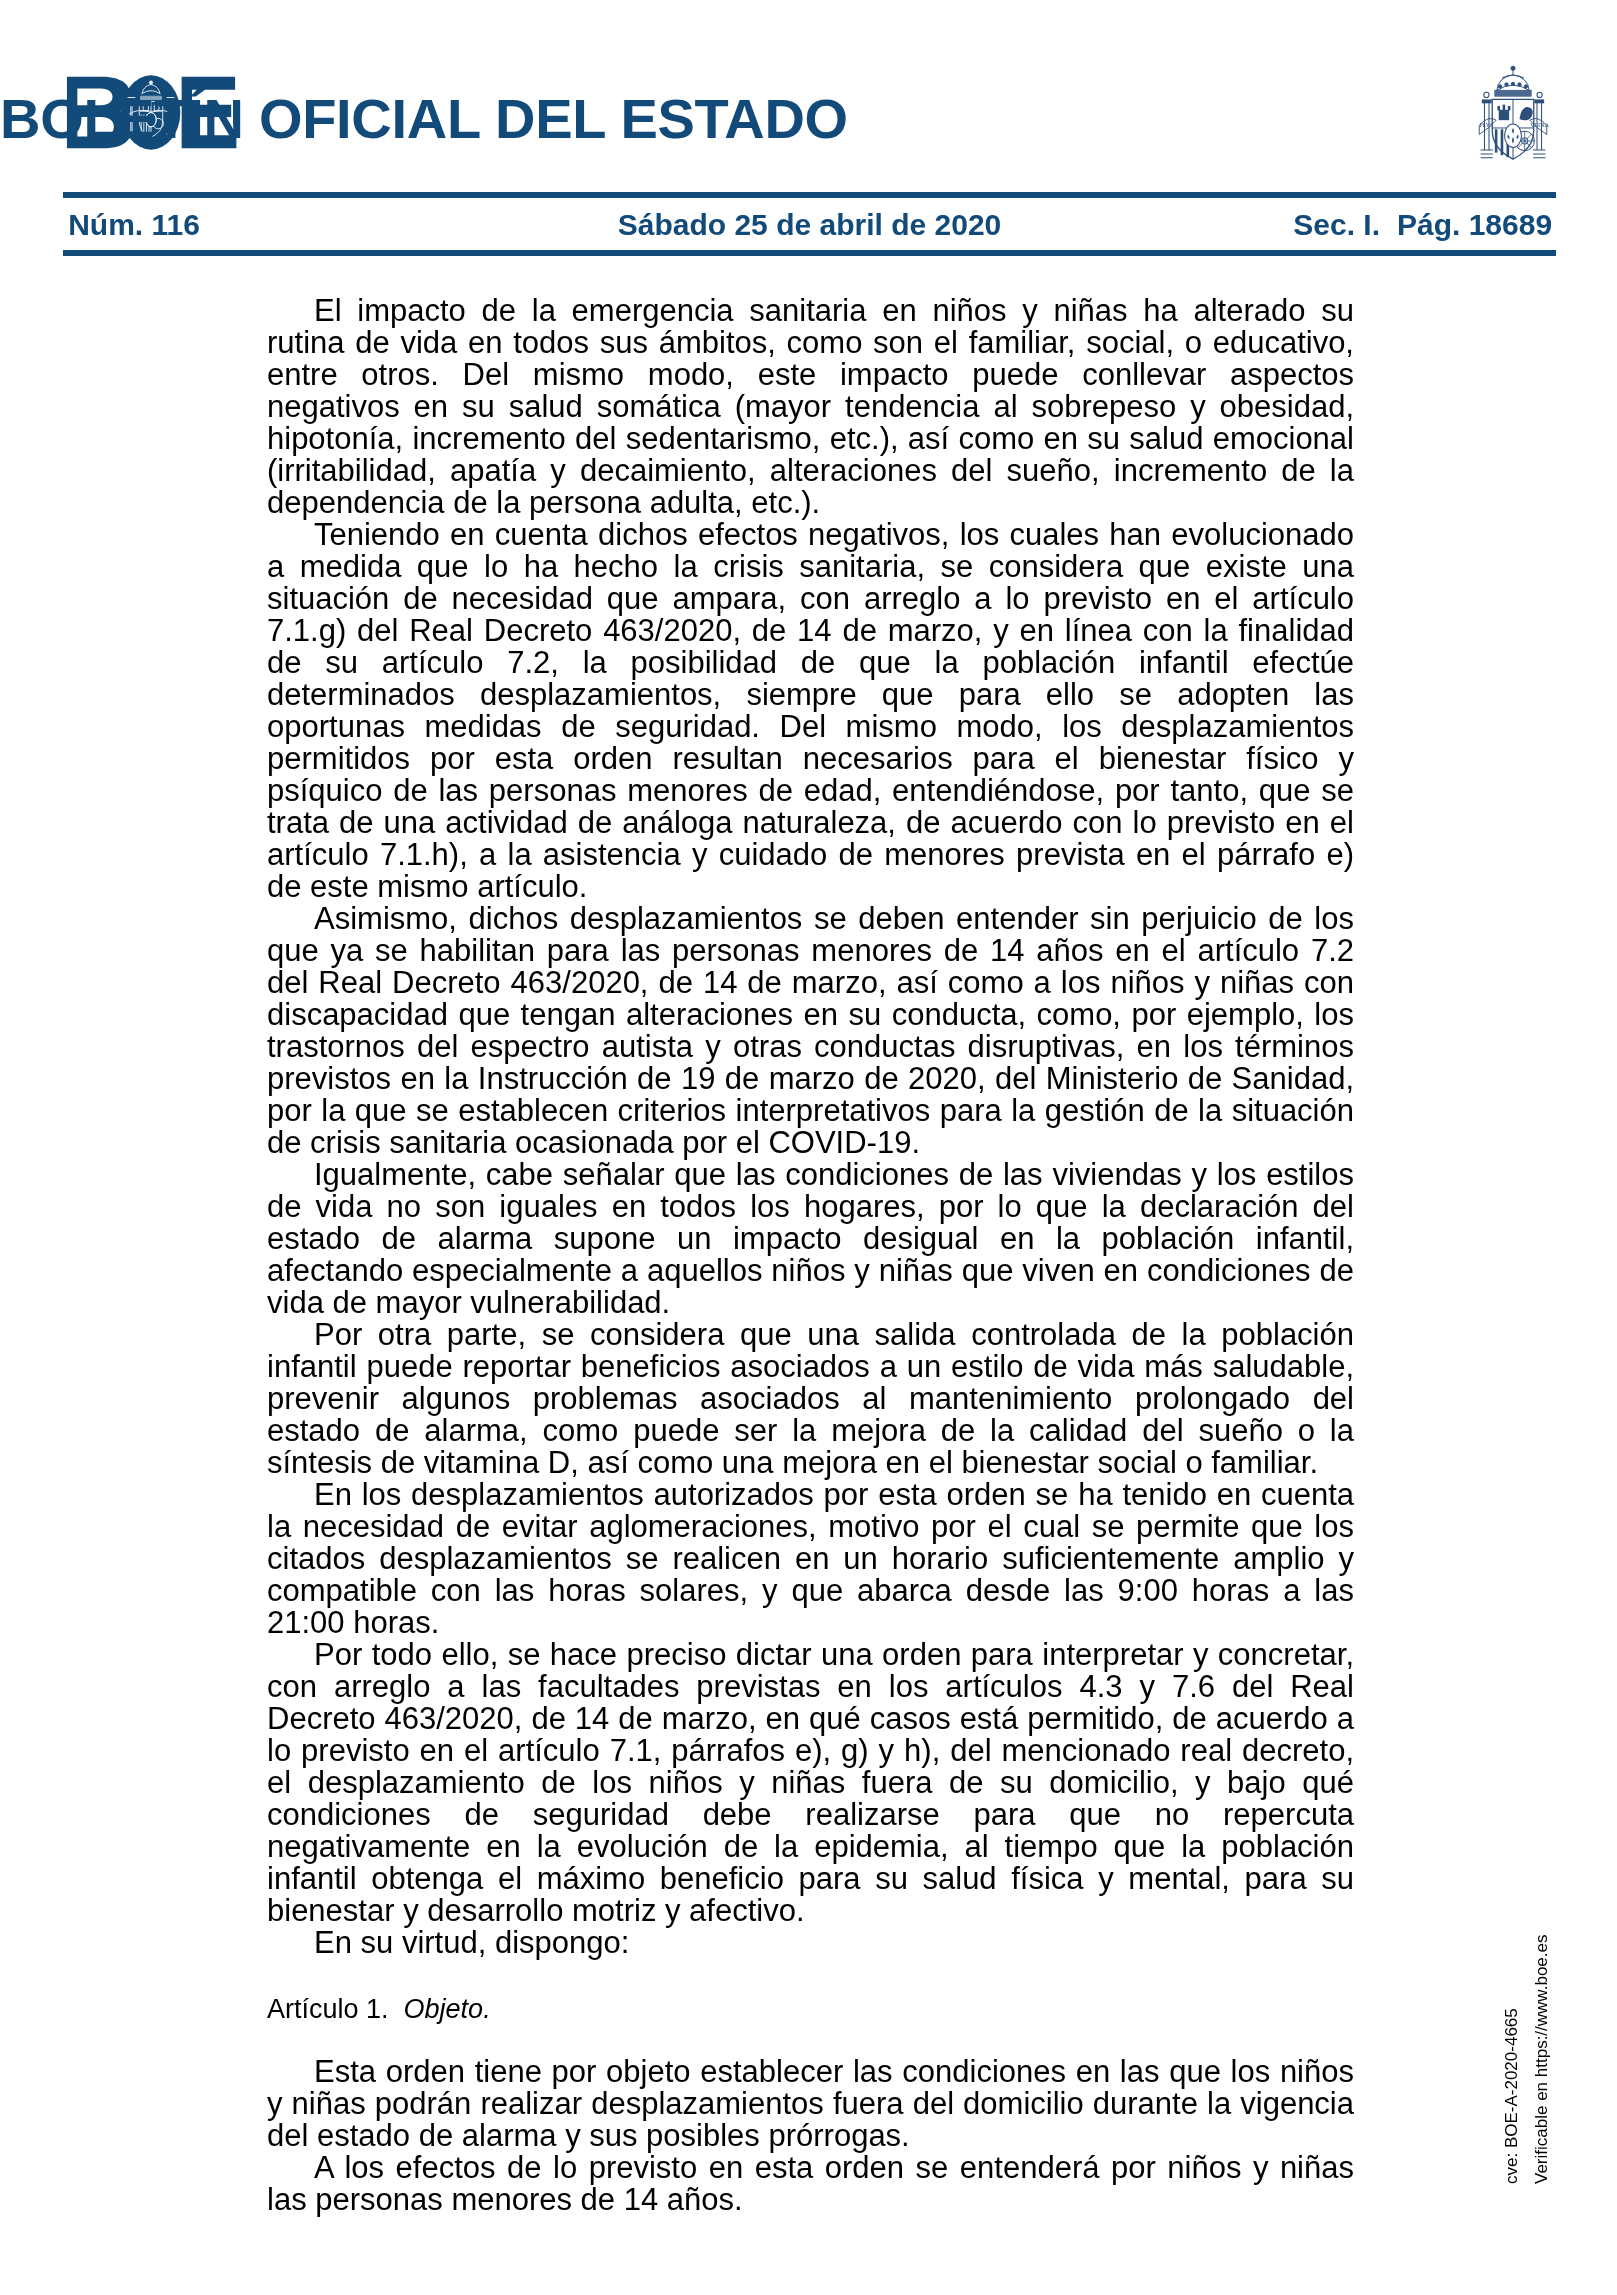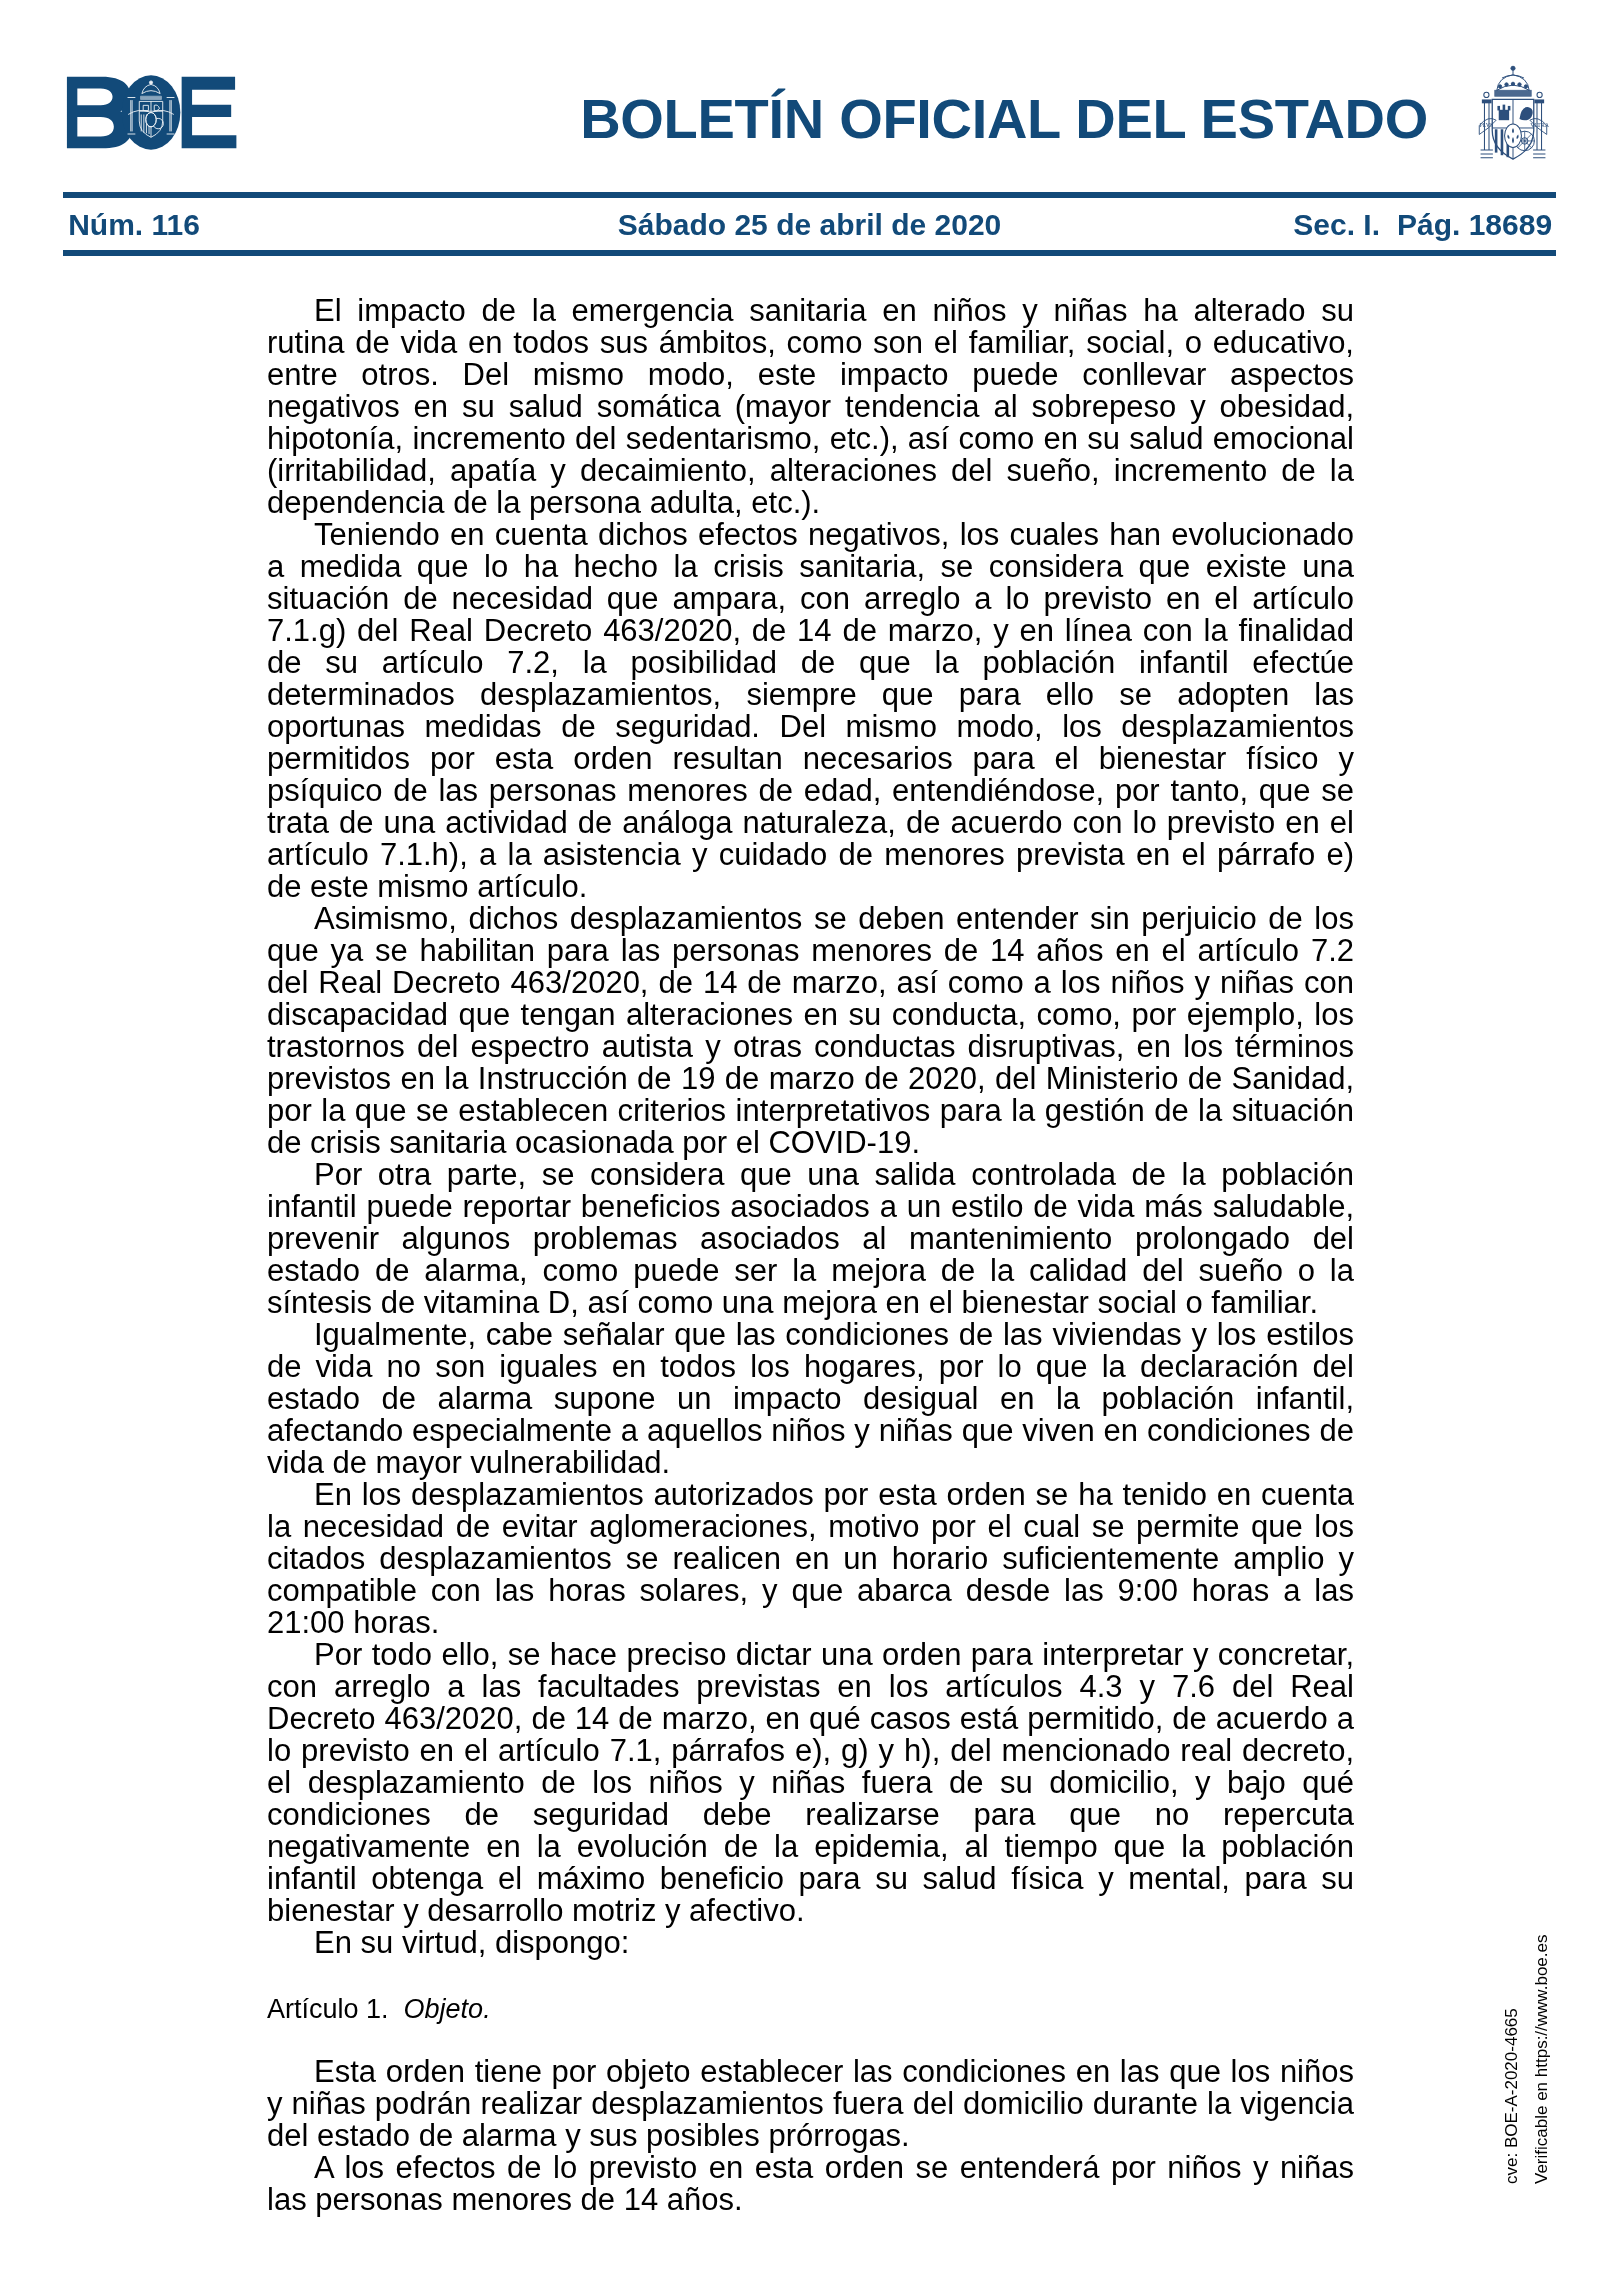--- a/index.html
+++ b/index.html
@@ -36,21 +36,21 @@
     top: 74px;
     width: 176px;
     height: 77px;
   }
 
   .masthead-title {
     position: absolute;
     left: 0;
     top: 91px;
     width: 1428px;
-    text-align: right;
+    text-align: left;
     font-size: 56px;
     font-weight: bold;
     color: #124a79;
     letter-spacing: -0.3px;
     line-height: 1;
   }
 
   .coat-of-arms {
     position: absolute;
     right: 56px;
@@ -286,22 +286,22 @@
     </span>
   </div>
 
   <div class="rule rule-bottom"></div>
 
   <div class="content">
 
     <p class="body">El impacto de la emergencia sanitaria en niños y niñas ha alterado su rutina de vida en todos sus ámbitos, como son el familiar, social, o educativo, entre otros. Del mismo modo, este impacto puede conllevar aspectos negativos en su salud somática (mayor tendencia al sobrepeso y obesidad, hipotonía, incremento del sedentarismo, etc.), así como en su salud emocional (irritabilidad, apatía y decaimiento, alteraciones del sueño, incremento de la dependencia de la persona adulta, etc.).</p>
     <p class="body">Teniendo en cuenta dichos efectos negativos, los cuales han evolucionado a medida que lo ha hecho la crisis sanitaria, se considera que existe una situación de necesidad que ampara, con arreglo a lo previsto en el artículo 7.1.g) del Real Decreto 463/2020, de 14 de marzo, y en línea con la finalidad de su artículo 7.2, la posibilidad de que la población infantil efectúe determinados desplazamientos, siempre que para ello se adopten las oportunas medidas de seguridad. Del mismo modo, los desplazamientos permitidos por esta orden resultan necesarios para el bienestar físico y psíquico de las personas menores de edad, entendiéndose, por tanto, que se trata de una actividad de análoga naturaleza, de acuerdo con lo previsto en el artículo 7.1.h), a la asistencia y cuidado de menores prevista en el párrafo e) de este mismo artículo.</p>
     <p class="body">Asimismo, dichos desplazamientos se deben entender sin perjuicio de los que ya se habilitan para las personas menores de 14 años en el artículo 7.2 del Real Decreto 463/2020, de 14 de marzo, así como a los niños y niñas con discapacidad que tengan alteraciones en su conducta, como, por ejemplo, los trastornos del espectro autista y otras conductas disruptivas, en los términos previstos en la Instrucción de 19 de marzo de 2020, del Ministerio de Sanidad, por la que se establecen criterios interpretativos para la gestión de la situación de crisis sanitaria ocasionada por el COVID-19.</p>
+    <p class="body">Igualmente, cabe señalar que las condiciones de las viviendas y los estilos de vida no son iguales en todos los hogares, por lo que la declaración del estado de alarma supone un impacto desigual en la población infantil, afectando especialmente a aquellos niños y niñas que viven en condiciones de vida de mayor vulnerabilidad.</p>
     <p class="body">Por otra parte, se considera que una salida controlada de la población infantil puede reportar beneficios asociados a un estilo de vida más saludable, prevenir algunos problemas asociados al mantenimiento prolongado del estado de alarma, como puede ser la mejora de la calidad del sueño o la síntesis de vitamina D, así como una mejora en el bienestar social o familiar.</p>
-    <p class="body">Igualmente, cabe señalar que las condiciones de las viviendas y los estilos de vida no son iguales en todos los hogares, por lo que la declaración del estado de alarma supone un impacto desigual en la población infantil, afectando especialmente a aquellos niños y niñas que viven en condiciones de vida de mayor vulnerabilidad.</p>
     <p class="body">En los desplazamientos autorizados por esta orden se ha tenido en cuenta la necesidad de evitar aglomeraciones, motivo por el cual se permite que los citados desplazamientos se realicen en un horario suficientemente amplio y compatible con las horas solares, y que abarca desde las 9:00 horas a las 21:00 horas.</p>
     <p class="body">Por todo ello, se hace preciso dictar una orden para interpretar y concretar, con arreglo a las facultades previstas en los artículos 4.3 y 7.6 del Real Decreto 463/2020, de 14 de marzo, en qué casos está permitido, de acuerdo a lo previsto en el artículo 7.1, párrafos e), g) y h), del mencionado real decreto, el desplazamiento de los niños y niñas fuera de su domicilio, y bajo qué condiciones de seguridad debe realizarse para que no repercuta negativamente en la evolución de la epidemia, al tiempo que la población infantil obtenga el máximo beneficio para su salud física y mental, para su bienestar y desarrollo motriz y afectivo.</p>
     <p class="body">En su virtud, dispongo:</p>
 
     <div class="gap-before-art"></div>
 
     <p class="art-head"><span>Artículo 1.</span><span>  </span><span class="art-title">Objeto.</span></p>
 
     <div class="gap-after-art"></div>
 

